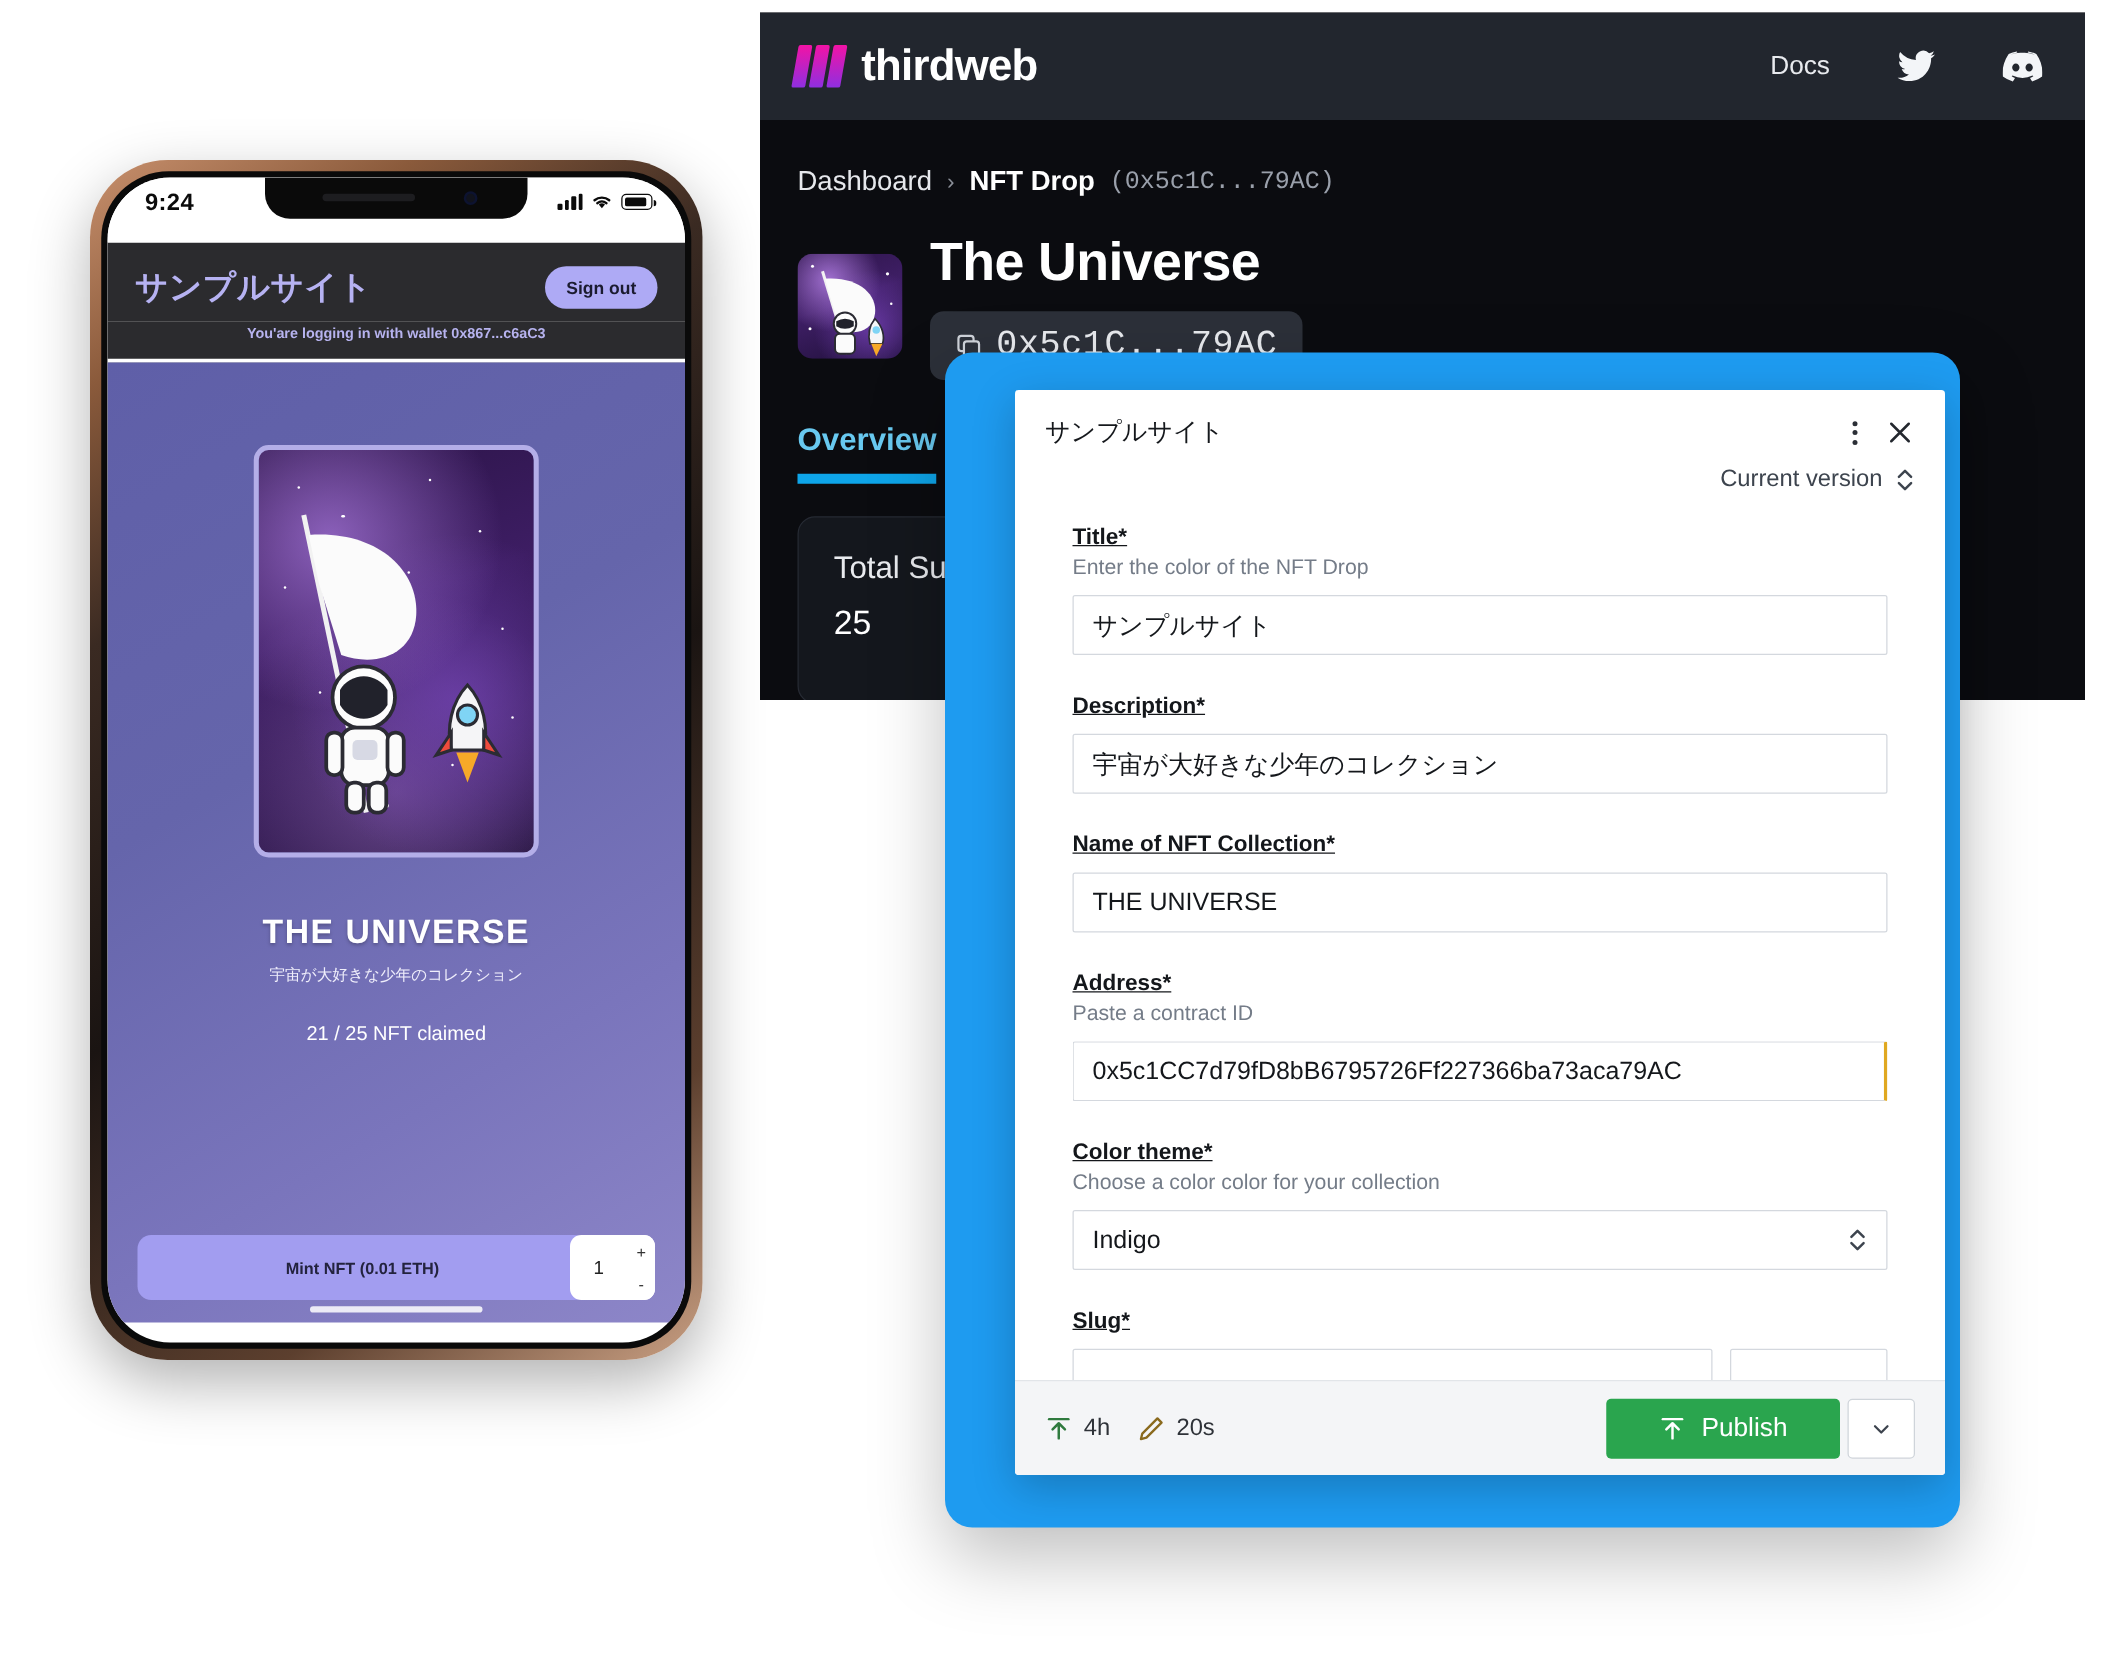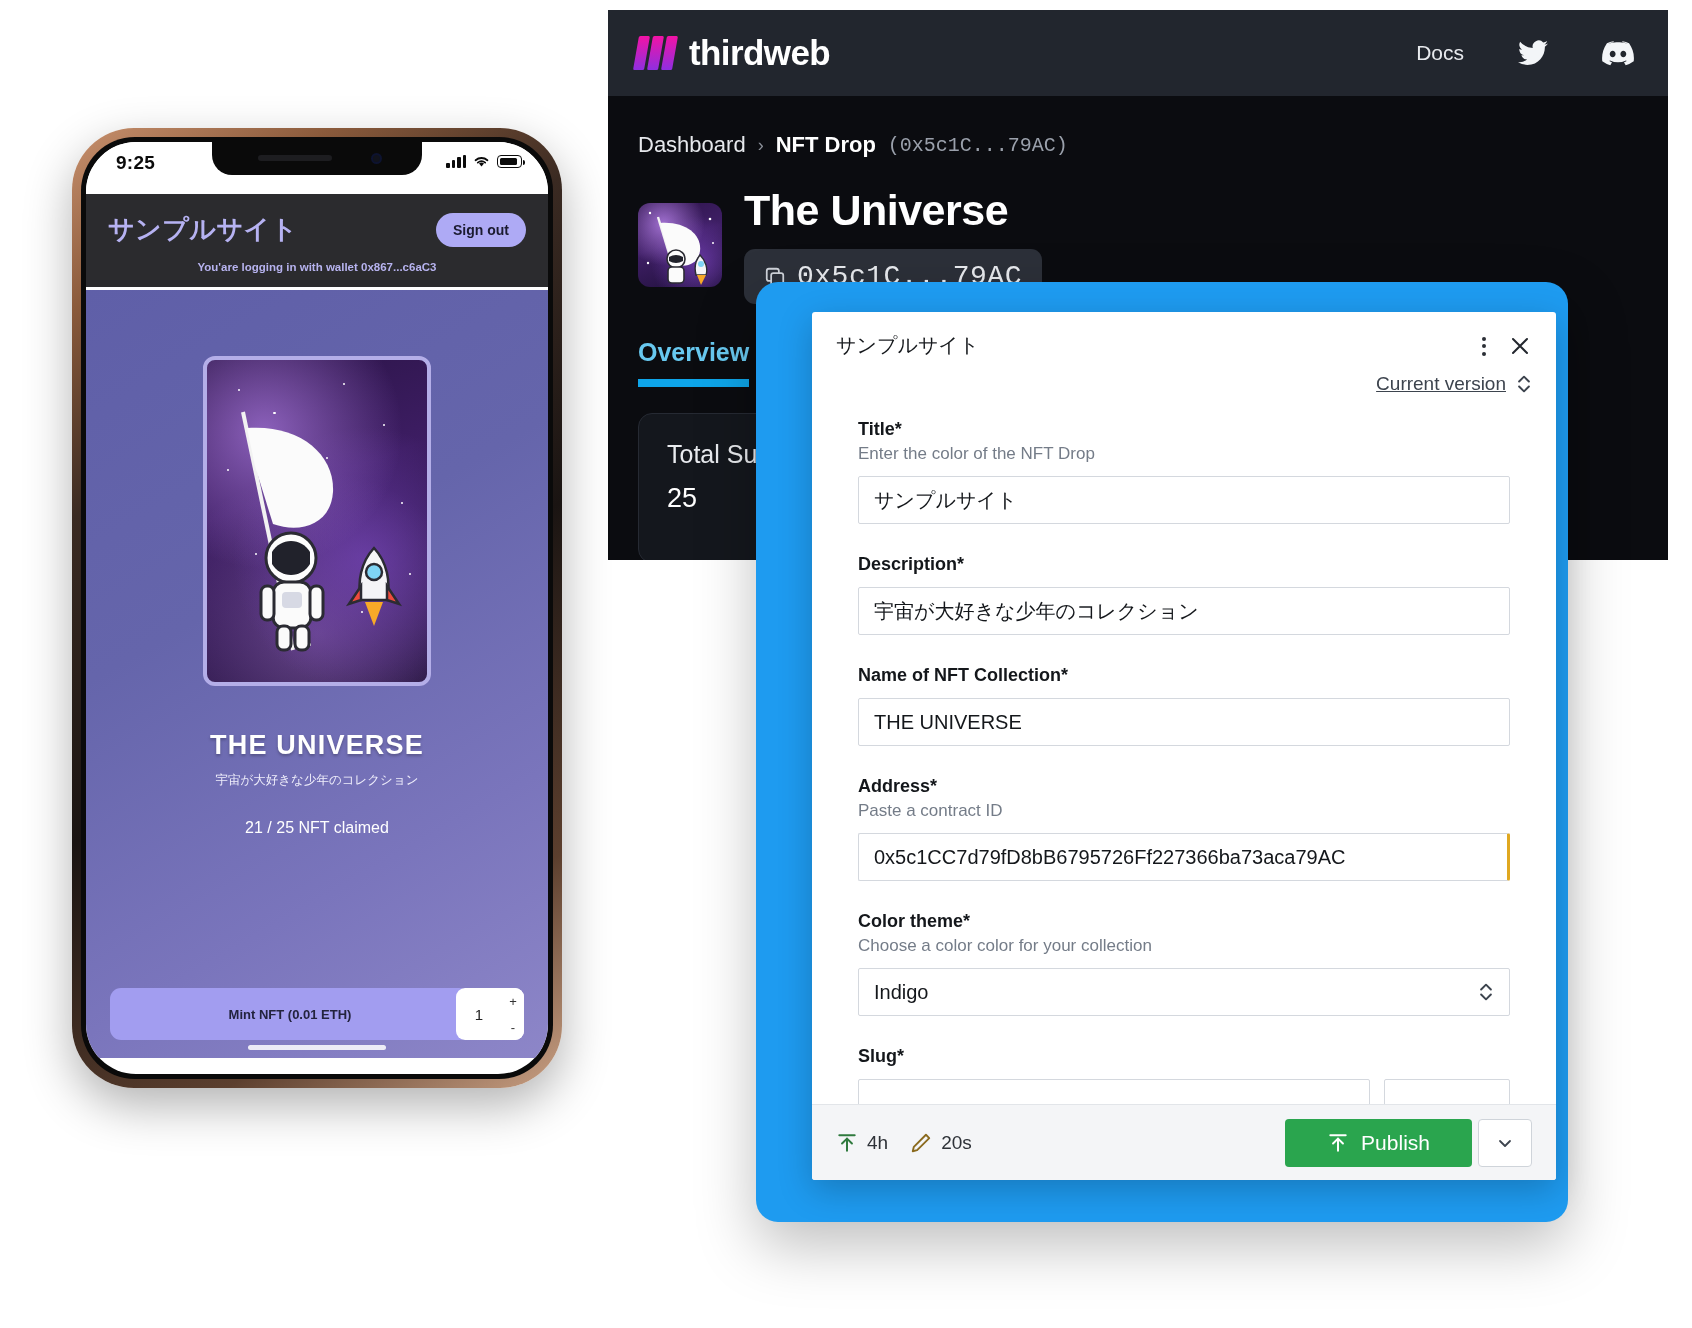--- a/index.html
+++ b/index.html
@@ -214,25 +214,25 @@
   .modal-head-row { display:flex; align-items:flex-start; justify-content:space-between; }
   .modal-title { color:#15181c; font-size:20px; }
   .modal-head-icons { display:flex; align-items:center; gap:22px; padding-top:2px; }
   .ico-btn { cursor:pointer; display:flex; align-items:center; justify-content:center; }
   .kebab { display:flex; flex-direction:column; gap:3.5px; align-items:center; }
   .kebab i { width:4px; height:4px; border-radius:50%; background:#2b2f36; display:block; }
   .version-row {
     display:flex; align-items:center; justify-content:flex-end; gap:10px;
     margin-top: 14px;
   }
-  .version-label { color:#3d444e; font-size:19px;text-decoration:underline; }
+  .version-label { color:#3d444e; font-size:19px; }
 
   .modal-body { flex:1; overflow:hidden; padding: 24px 46px 0 46px; }
   .field { margin-bottom: 30px; }
-  .f-label { color:#14171b; font-size:18px; font-weight:bold; }
+  .f-label { color:#14171b; font-size:18px; font-weight:bold;text-decoration:underline; }
   .f-help { color:#747c88; font-size:17px; margin-top:4px; }
   .f-input {
     width:100%; margin-top:12px; height:48px;
     border:1px solid #d4d8de; border-radius:2px;
     padding: 0 15px; font-size:20px; color:#14171b;
     font-family:"Liberation Sans",sans-serif; background:#fff;
   }
   .f-input.focused { border:1px solid #d4d8de; border-right:3px solid #e0a820; }
   .f-select {
     width:100%; margin-top:12px; height:48px;
@@ -272,21 +272,21 @@
   <div class="phone">
     <div class="phone-inner">
       <div class="screen">
 
         <div class="notch">
           <div class="speaker"></div>
           <div class="cam"></div>
         </div>
 
         <div class="statusbar">
-          <div class="status-time">9:25</div>
+          <div class="status-time">9:24</div>
           <div class="status-right">
             <div class="bars">
                 <i></i>
                 <i></i>
                 <i></i>
                 <i></i>
               </div>
             <svg width="17" height="13" viewBox="0 0 17 13">
               <path d="M8.5 11.6 L11 8.6 A4 4 0 0 0 6 8.6 Z" fill="#0b0b0b"></path>
               <path d="M2.6 5.2 A9.2 9.2 0 0 1 14.4 5.2" stroke="#0b0b0b" stroke-width="1.9" fill="none" stroke-linecap="round"></path>

